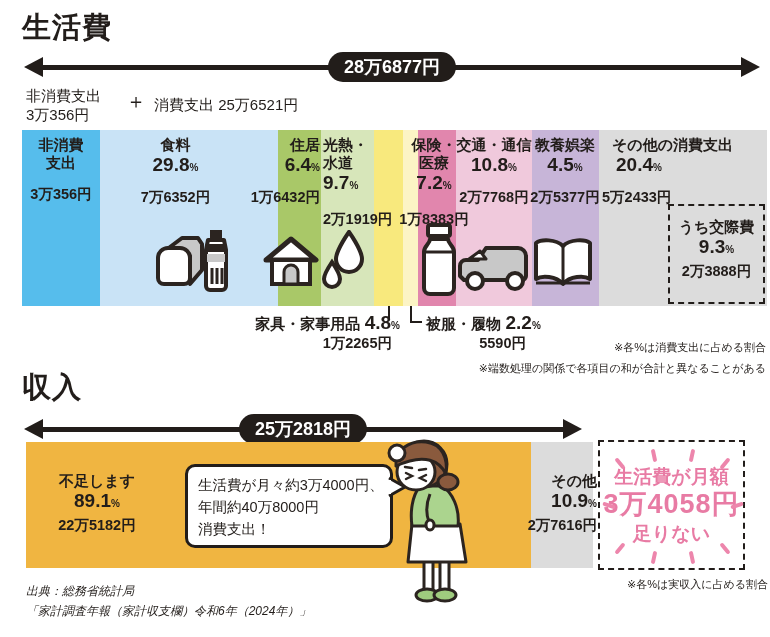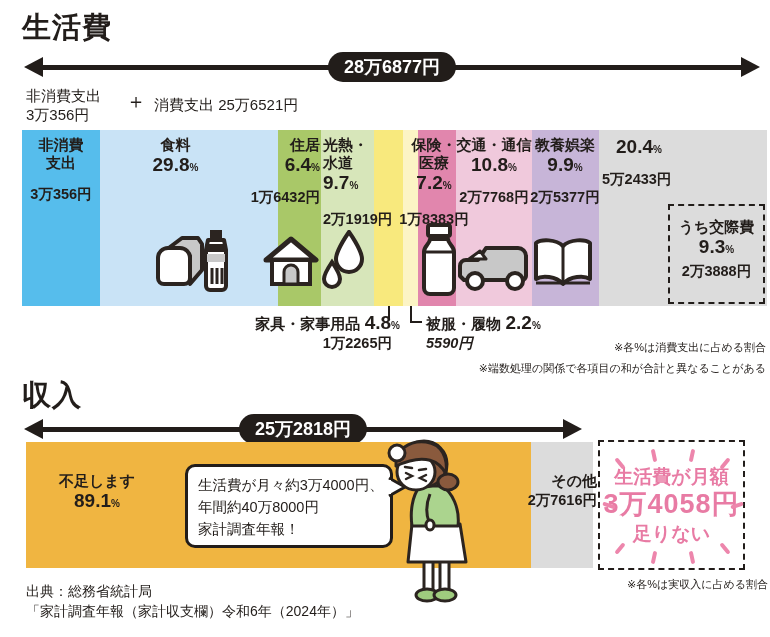--- a/index.html
+++ b/index.html
@@ -51,21 +51,21 @@
   .sub-box{position:absolute;left:668px;top:204px;width:97px;height:100px;
     border:2px dashed #221d1a;text-align:center;font-weight:bold;padding-top:12px;box-sizing:border-box;}
   
   .cl{position:absolute;background:#221d1a;}
   .callout-label{position:absolute;font-weight:bold;white-space:nowrap;}
   .co-name{font-size:15px;}
   .co-pct{font-size:19px;}
   .co-amt{font-size:14.5px;line-height:19px;}
   
   .note{position:absolute;font-size:11px;white-space:nowrap;}
-  .src{position:absolute;font-size:14px;line-height:20px;white-space:nowrap;}
+  .src{position:absolute;font-size:12px;line-height:20px;white-space:nowrap;font-style:italic;}
   
   .bubble{position:absolute;left:185px;top:464px;width:208px;height:84px;background:#fff;
     border:3px solid #221d1a;border-radius:10px;box-sizing:border-box;
     padding:7px 10px;font-size:14.5px;line-height:22px;white-space:nowrap;}
   
   .shortfall{position:absolute;left:598px;top:440px;width:147px;height:130px;background:#fff;
     border:2px dashed #221d1a;box-sizing:border-box;text-align:center;font-weight:bold;}
   .sf1{font-size:19px;line-height:22px;margin-top:24px;}
   .sf2{font-size:27px;line-height:29px;margin-top:2px;letter-spacing:1px;}
   .sf3{font-size:19px;line-height:22px;margin-top:4px;}
@@ -117,20 +117,21 @@
 
   <div class="bl bl-nc">
     <div class="l-name">非消費</div>
     <div class="l-name">支出</div>
     <div class="l-amt mt14">3万356円</div>
   </div>
 
   <div class="bl bl-food">
     <div class="l-name">食料</div>
     <div class="l-pct"><span>29.8</span><span class="psign">%</span></div>
+    <div class="l-amt">7万6352円</div>
   </div>
 
   <div class="bl bl-house">
     <div class="l-name">住居</div>
     <div class="l-pct"><span>6.4</span><span class="psign">%</span></div>
     <div class="l-amt">1万6432円</div>
   </div>
 
   <div class="bl bl-util">
     <div class="l-name">光熱・</div>
@@ -147,25 +148,26 @@
   </div>
 
   <div class="bl bl-trans">
     <div class="l-name">交通・通信</div>
     <div class="l-pct"><span>10.8</span><span class="psign">%</span></div>
     <div class="l-amt">2万7768円</div>
   </div>
 
   <div class="bl bl-edu">
     <div class="l-name">教養娯楽</div>
-    <div class="l-pct"><span>9.9</span><span class="psign">%</span></div>
+    <div class="l-pct"><span>4.5</span><span class="psign">%</span></div>
     <div class="l-amt">2万5377円</div>
   </div>
 
   <div class="bl bl-other">
+    <div class="l-name o1">その他の消費支出</div>
     <div class="l-pct o2"><span>20.4</span><span class="psign">%</span></div>
     <div class="l-amt" style="margin-top:10px;">5万2433円</div>
   </div>
 
   <div class="sub-box">
     <div class="l-name">うち交際費</div>
     <div class="l-pct"><span>9.3</span><span class="psign">%</span></div>
     <div class="l-amt mt2">2万3888円</div>
   </div>
 
@@ -216,54 +218,56 @@
     <span class="co-name">家具・家事用品</span>
     <span class="co-pct"> <span>4.8</span><span class="psign">%</span></span>
     <div class="co-amt" style="padding-right:8px;">1万2265円</div>
   </div>
 
   <div class="cl" style="left:410px;top:306px;width:2px;height:17px;"></div>
   <div class="cl" style="left:410px;top:321px;width:12px;height:2px;"></div>
   <div class="callout-label" style="left:426px;top:312px;width:100px;text-align:left;">
     <span class="co-name">被服・履物</span>
     <span class="co-pct"> <span>2.2</span><span class="psign">%</span></span>
-    <div class="co-amt" style="text-align:left;font-style:italic;">5590円</div>
+    <div class="co-amt" style="text-align:right;">5590円</div>
   </div>
 
   <div class="note" style="right:4px;top:340px;text-align:right;">※各%は消費支出に占める割合</div>
   <div class="note" style="right:4px;top:361px;text-align:left;">※端数処理の関係で各項目の和が合計と異なることがある</div>
 
-  <div class="sec-title" style="left:22px;top:376px;">収入</div>
+  <div class="sec-title" style="left:22px;top:368px;">収入</div>
 
   <div class="arrow" style="left:24px;top:412px;width:558px;">
     <div class="line"></div>
     <div class="head-l"></div>
     <div class="head-r"></div>
     <div class="pill">25万2818円</div>
   </div>
 
   <div class="bar" style="left:26px;top:442px;width:567px;height:126px;">
     <div class="seg i0" style="background: rgb(240, 181, 65);"></div>
     <div class="seg i1" style="background: rgb(220, 220, 220);"></div>
   </div>
 
   <div class="bl bl2 bl-social">
     <div class="l-name">不足します</div>
     <div class="l-pct"><span>89.1</span><span class="psign">%</span></div>
+    <div class="l-amt mt2">22万5182円</div>
   </div>
 
   <div class="bl bl2 bl-iother">
     <div class="l-name">その他</div>
+    <div class="l-pct"><span>10.9</span><span class="psign">%</span></div>
     <div class="l-amt mt2">2万7616円</div>
   </div>
 
   <div class="bubble">
     <div>生活費が月々約3万4000円、</div>
     <div>年間約40万8000円</div>
-    <div>家計調査年報！</div>
+    <div>消費支出！</div>
   </div>
   <svg class="abs" style="left:388px;top:476px;" width="20" height="22">
     <path d="M1,2 L17,11 L1,20" fill="#fff" stroke="#221d1a" stroke-width="3" stroke-linejoin="round"></path>
     <rect x="0" y="4" width="3" height="14" fill="#fff"></rect>
   </svg>
 
   <svg class="abs" style="left:382px;top:438px;" width="92" height="168" viewBox="0 0 92 168">
     <g stroke="#2b2420" stroke-width="3" stroke-linejoin="round">
       <rect x="42" y="120" width="9" height="34" fill="#fff"></rect>
       <rect x="58" y="120" width="9" height="34" fill="#fff"></rect>

